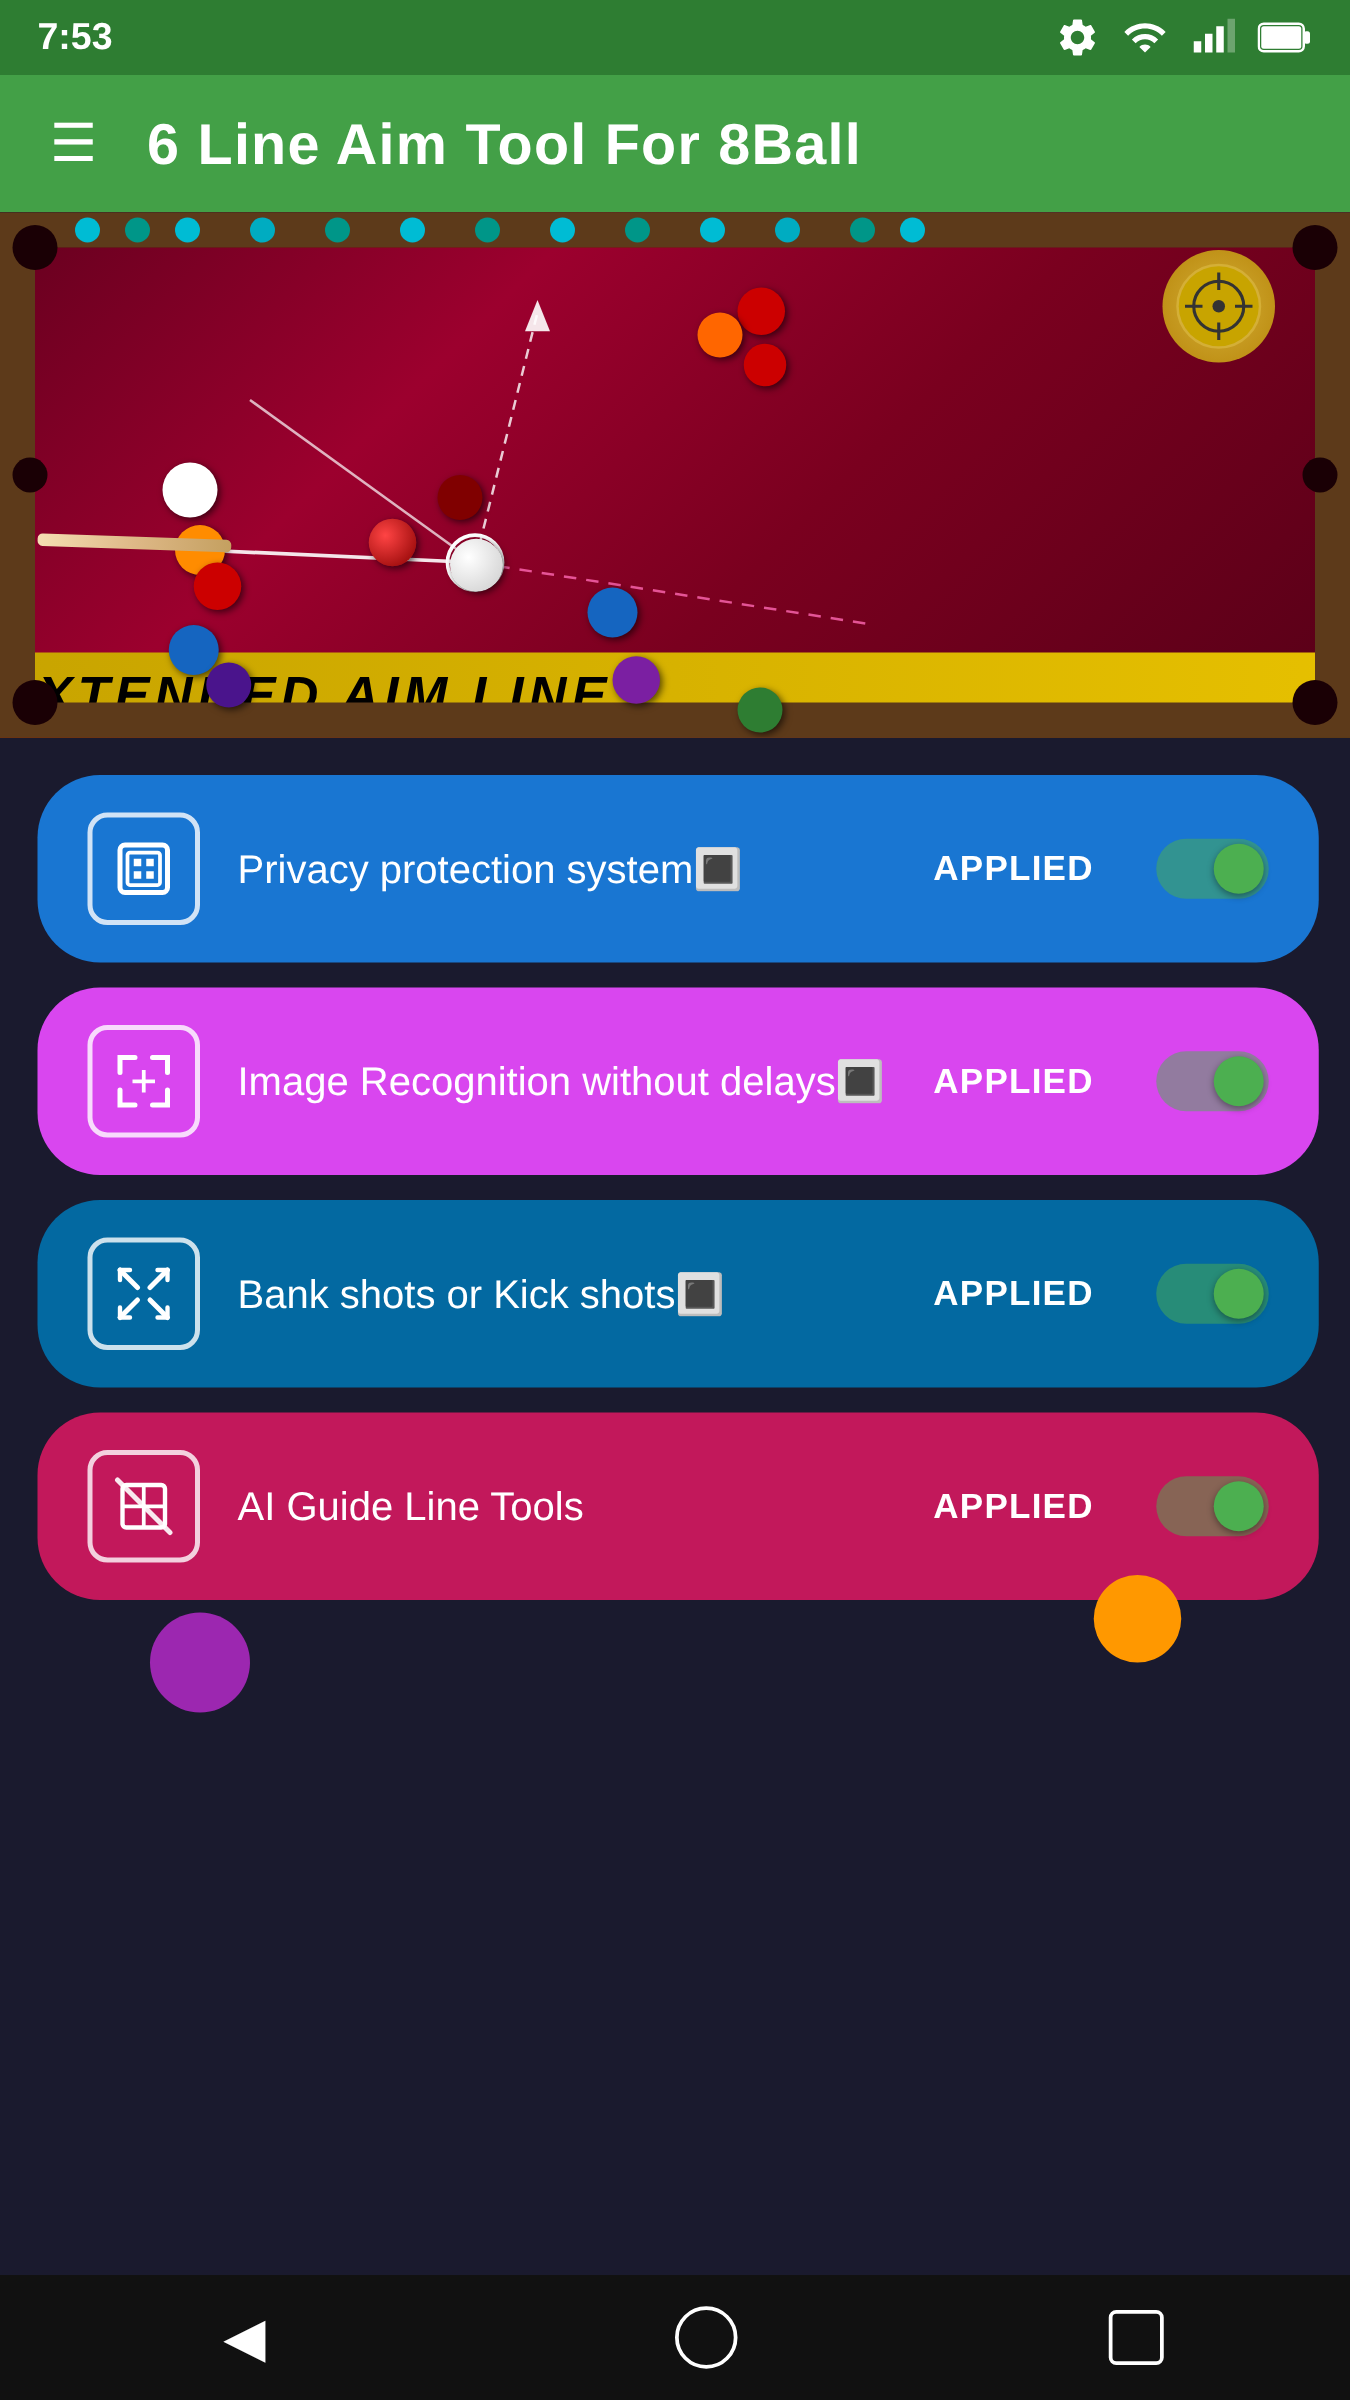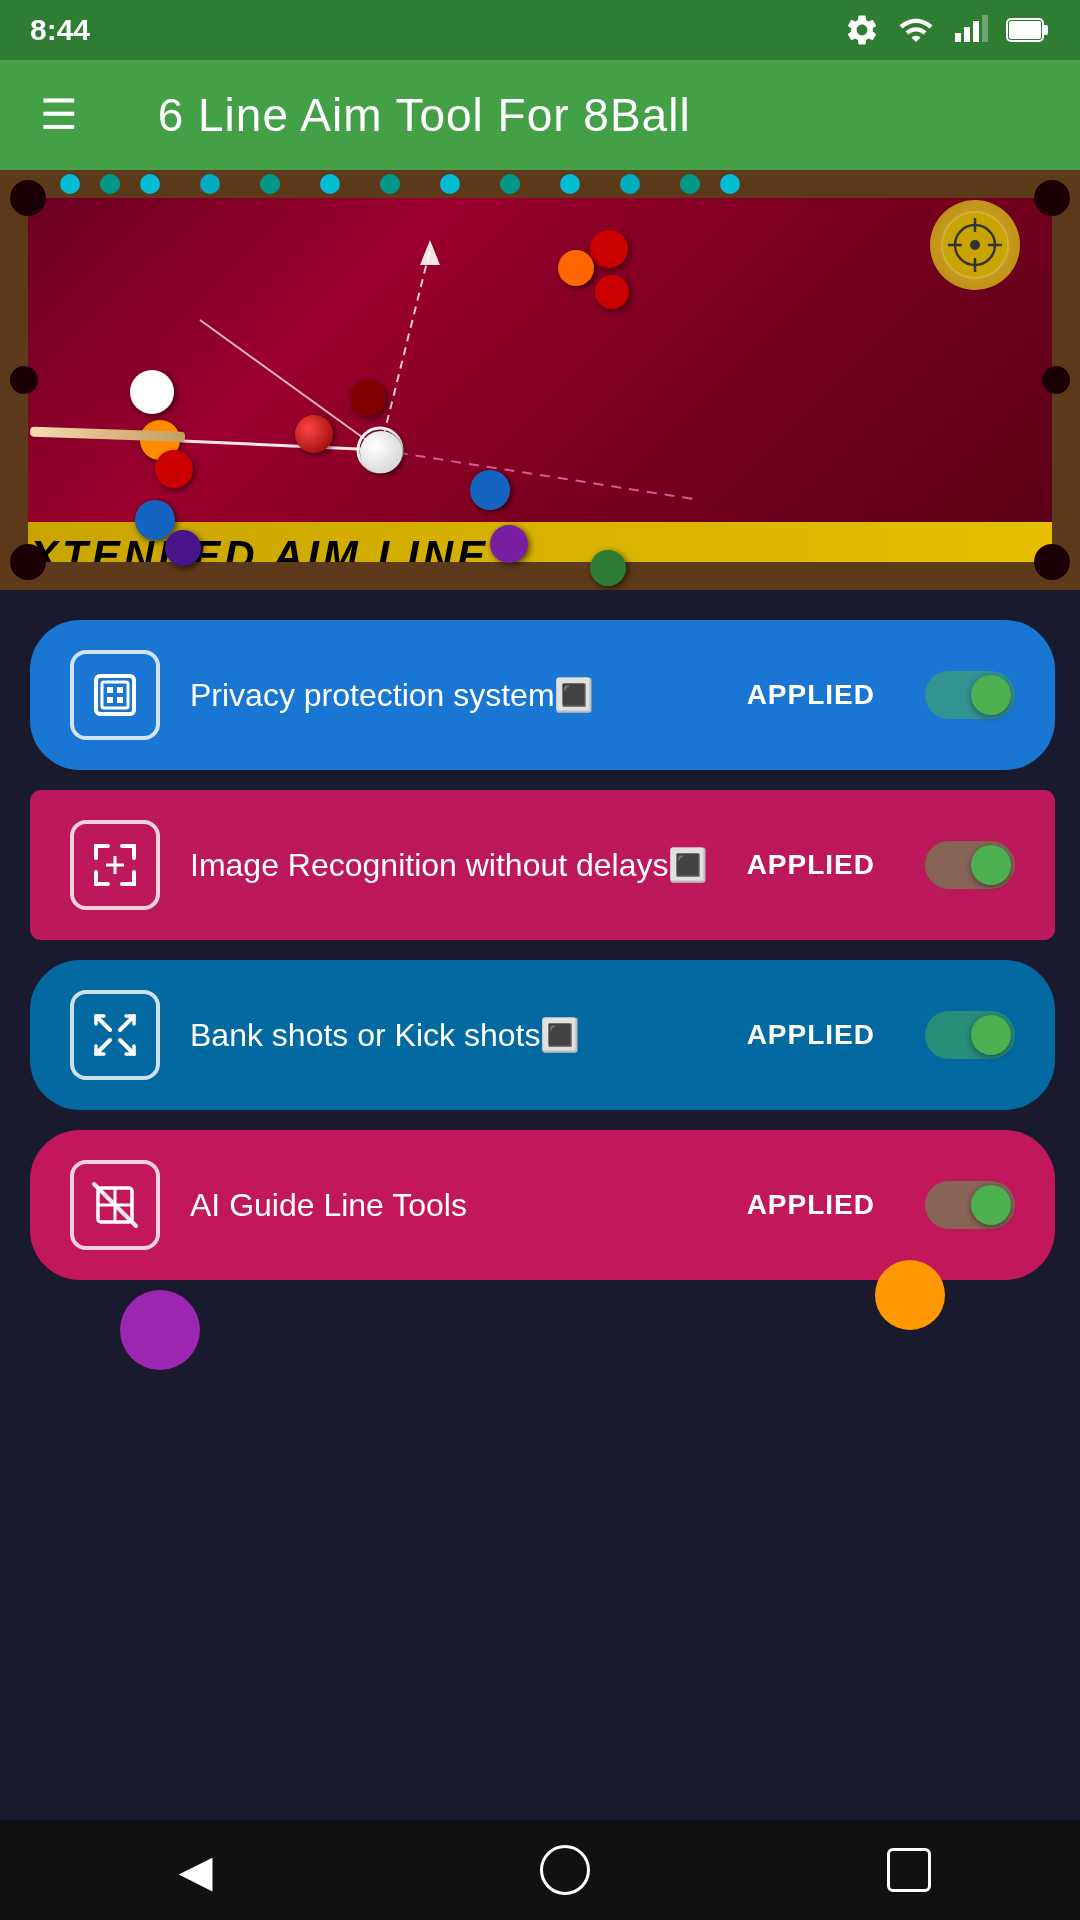--- a/index.html
+++ b/index.html
@@ -45,23 +45,22 @@
     }
     .hamburger {
       color: white;
       font-size: 42px;
       line-height: 1;
       cursor: pointer;
     }
     .app-title {
       color: white;
       font-size: 46px;
-      font-weight: 400;
+      font-weight: 700;
       letter-spacing: 1px;
-      margin-left: 40px;
     }
 
     
     .hero-image {
       width: 100%;
       height: 420px;
       background: linear-gradient(135deg, #4a0010 0%, #8b0000 30%, #6d0020 60%, #3d0010 100%);
       position: relative;
       overflow: hidden;
     }
@@ -123,21 +122,21 @@
     
     .feature-card {
       border-radius: 50px;
       padding: 30px 40px;
       display: flex;
       align-items: center;
       gap: 30px;
       position: relative;
     }
     .card-blue { background: #1976d2; }
-    .card-yellow { background: #be185d; border-radius: 11px; }
+    .card-yellow { background: #d946ef; }
     .card-purple { background: #0369a1; }
     .card-pink { background: #c2185b; align-items: center; }
 
     .card-icon {
       width: 90px;
       height: 90px;
       border: 4px solid rgba(255,255,255,0.8);
       border-radius: 16px;
       display: flex;
       align-items: center;
@@ -252,21 +251,21 @@
       width: 44px;
       height: 44px;
       border: 3px solid white;
       border-radius: 6px;
     }
   </style>
 </head>
 <body>
 
 <div class="status-bar">
-  <span class="status-time">8:44</span>
+  <span class="status-time">7:53</span>
   <div class="status-icons">
 
     <svg width="36" height="36" viewBox="0 0 24 24" fill="white">
       <path d="M19.14,12.94c0.04-0.3,0.06-0.61,0.06-0.94c0-0.32-0.02-0.64-0.07-0.94l2.03-1.58c0.18-0.14,0.23-0.41,0.12-0.61 l-1.92-3.32c-0.12-0.22-0.37-0.29-0.59-0.22l-2.39,0.96c-0.5-0.38-1.03-0.7-1.62-0.94L14.4,2.81c-0.04-0.24-0.24-0.41-0.48-0.41 h-3.84c-0.24,0-0.43,0.17-0.47,0.41L9.25,5.35C8.66,5.59,8.12,5.92,7.63,6.29L5.24,5.33c-0.22-0.08-0.47,0-0.59,0.22L2.74,8.87 C2.62,9.08,2.66,9.34,2.86,9.48l2.03,1.58C4.84,11.36,4.8,11.69,4.8,12s0.02,0.64,0.07,0.94l-2.03,1.58 c-0.18,0.14-0.23,0.41-0.12,0.61l1.92,3.32c0.12,0.22,0.37,0.29,0.59,0.22l2.39-0.96c0.5,0.38,1.03,0.7,1.62,0.94l0.36,2.54 c0.05,0.24,0.24,0.41,0.48,0.41h3.84c0.24,0,0.44-0.17,0.47-0.41l0.36-2.54c0.59-0.24,1.13-0.56,1.62-0.94l2.39,0.96 c0.22,0.08,0.47,0,0.59-0.22l1.92-3.32c0.12-0.22,0.07-0.47-0.12-0.61L19.14,12.94z M12,15.6c-1.98,0-3.6-1.62-3.6-3.6 s1.62-3.6,3.6-3.6s3.6,1.62,3.6,3.6S13.98,15.6,12,15.6z"></path>
     </svg>
 
     <svg width="36" height="36" viewBox="0 0 24 24" fill="white">
       <path d="M1,9l2,2c5-5,13-5,18,0l2-2C16.93,2.93,7.08,2.93,1,9z M9,17l3,3l3-3c-1.65-1.66-4.34-1.66-6,0z M5,13l2,2 c2.76-2.76,7.24-2.76,10,0l2-2C15.14,9.14,8.87,9.14,5,13z"></path>
     </svg>
 

